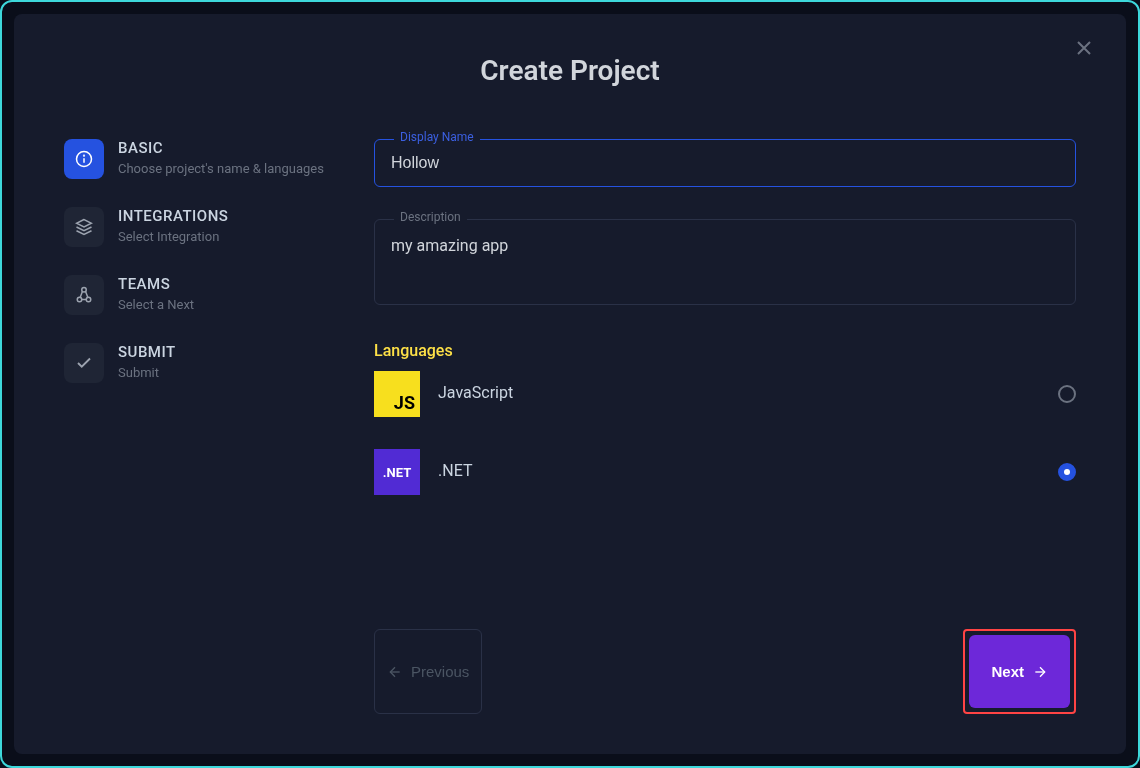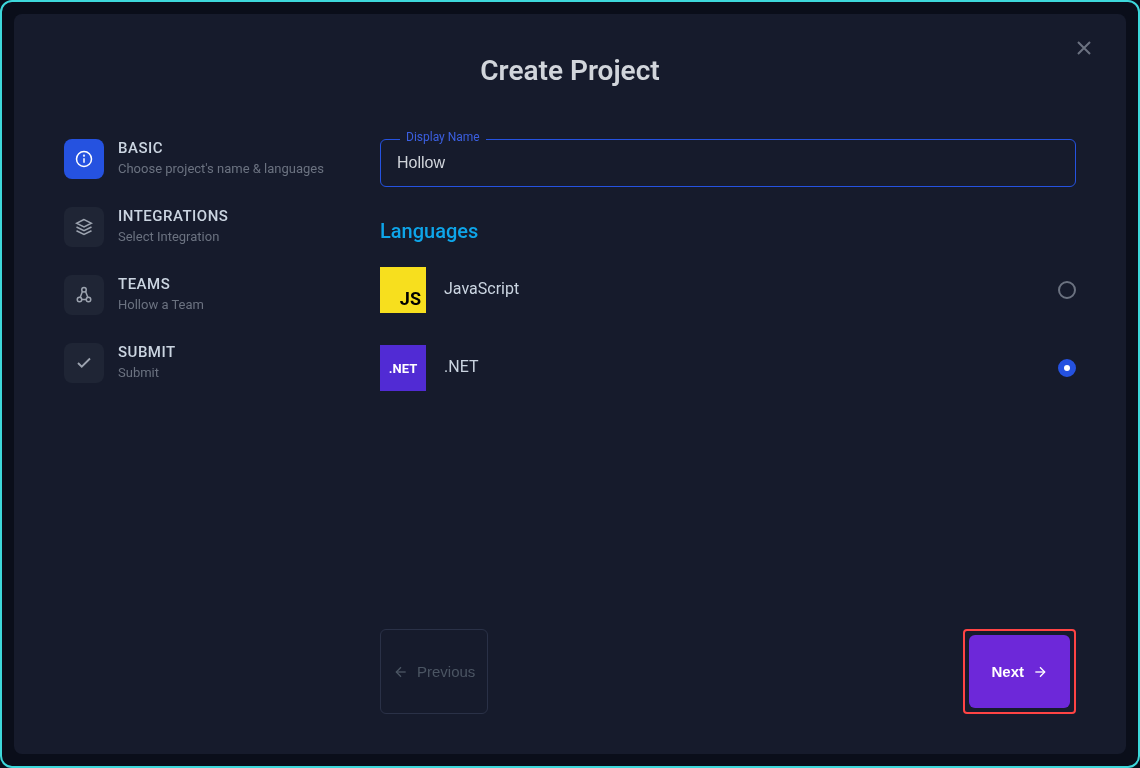--- a/index.html
+++ b/index.html
@@ -50,21 +50,20 @@
       font-weight: 600;
       margin-bottom: 12px;
     }
     .subtitle {
       color: #6b7280;
       font-size: 15px;
     }
     .content {
       display: flex;
       flex: 1;
-      gap: 6px;
     }
     .sidebar {
       width: 310px;
       padding-right: 20px;
     }
     .step {
       display: flex;
       align-items: flex-start;
       margin-bottom: 28px;
       cursor: pointer;
@@ -136,24 +135,24 @@
       border: 1px solid #2a3147;
       border-radius: 6px;
       padding: 16px 16px 30px 16px;
       color: #d1d5db;
       font-size: 16px;
       outline: none;
       resize: none;
       font-family: inherit;
     }
     .section-title {
-      color: #0ea5e9;
-      font-size: 20px;
+      color: #fde047;
+      font-size: 16px;
       font-weight: 500;
-      margin-bottom: 24px;
+      margin-bottom: 11px;
     }
     .lang-item {
       display: flex;
       align-items: center;
       margin-bottom: 32px;
       cursor: pointer;
     }
     .lang-icon {
       width: 46px;
       height: 46px;
@@ -294,21 +293,21 @@
           <div class="step-icon inactive">
             <svg width="18" height="18" viewBox="0 0 24 24" fill="none" stroke="#9ca3af" stroke-width="2">
                 <circle cx="12" cy="5" r="3"></circle>
                 <circle cx="6" cy="18" r="3"></circle>
                 <circle cx="18" cy="18" r="3"></circle>
                 <path d="M10 7 L7 15 M14 7 L17 15 M9 18 L15 18"></path>
               </svg>
           </div>
           <div class="step-info">
             <div class="step-title">TEAMS</div>
-            <div class="step-desc">Hollow a Team</div>
+            <div class="step-desc">Select a Next</div>
           </div>
         </div>
 
         <div class="step">
           <div class="step-icon inactive">
             <svg width="18" height="18" viewBox="0 0 24 24" fill="none" stroke="#9ca3af" stroke-width="2.5">
                 <polyline points="4 12 9 17 20 6"></polyline>
               </svg>
           </div>
           <div class="step-info">
@@ -319,20 +318,24 @@
 
       </div>
 
       <div class="main">
 
         <div class="field-group">
           <label class="field-label">Display Name</label>
           <input type="text" class="field-input" value="Hollow" style="">
         </div>
 
+        <div class="field-group">
+          <label class="field-label muted">Description</label>
+          <textarea class="field-textarea" rows="2" style="">my amazing app</textarea>
+        </div>
 
         <div class="section-title">Languages</div>
 
         <div class="lang-item">
           <div class="lang-icon js">JS</div>
           <div class="lang-info">
             <div class="lang-title">JavaScript</div>
           </div>
           <div class="radio"></div>
         </div>

